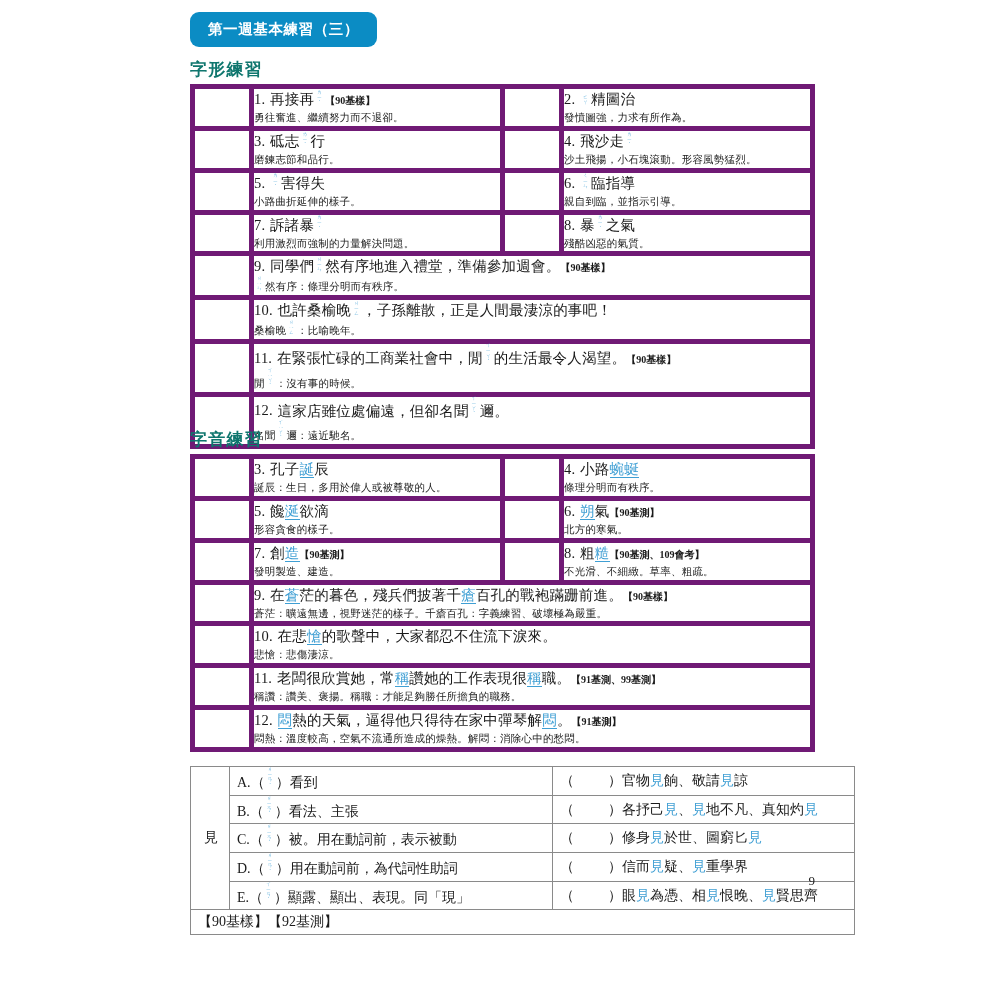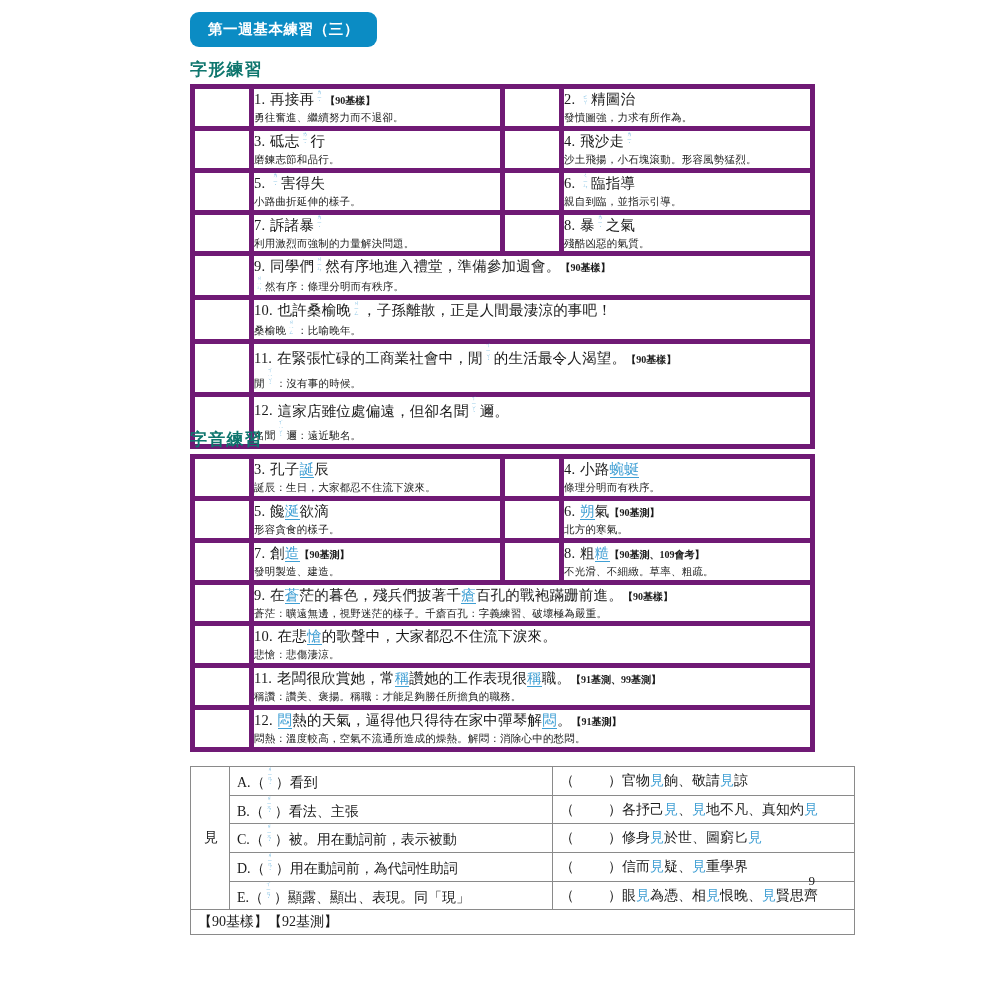--- a/index.html
+++ b/index.html
@@ -282,21 +282,21 @@
   </div>
 
   <div class="section" id="sec2" style="top:418px;margin-top:12px;">
     <h2 class="sec-title">字音練習</h2>
     <table class="wb" id="tbl2">
         <tbody>
           <tr>
             <td class="ansbox"></td>
             <td class="cell">
               <div class="q-line"><span class="num">3.</span> 孔子<span class="bl-u">誕</span>辰</div>
-              <div class="d-line">誕辰：生日，大家都忍不住流下淚來。</div>
+              <div class="d-line">誕辰：生日，多用於偉人或被尊敬的人。</div>
             </td>
             <td class="midbox"></td>
             <td class="cell">
               <div class="q-line"><span class="num">4.</span> 小路<span class="bl-u">蜿蜒</span></div>
               <div class="d-line">條理分明而有秩序。</div>
             </td>
           </tr>
           <tr>
             <td class="ansbox"></td>
             <td class="cell">

